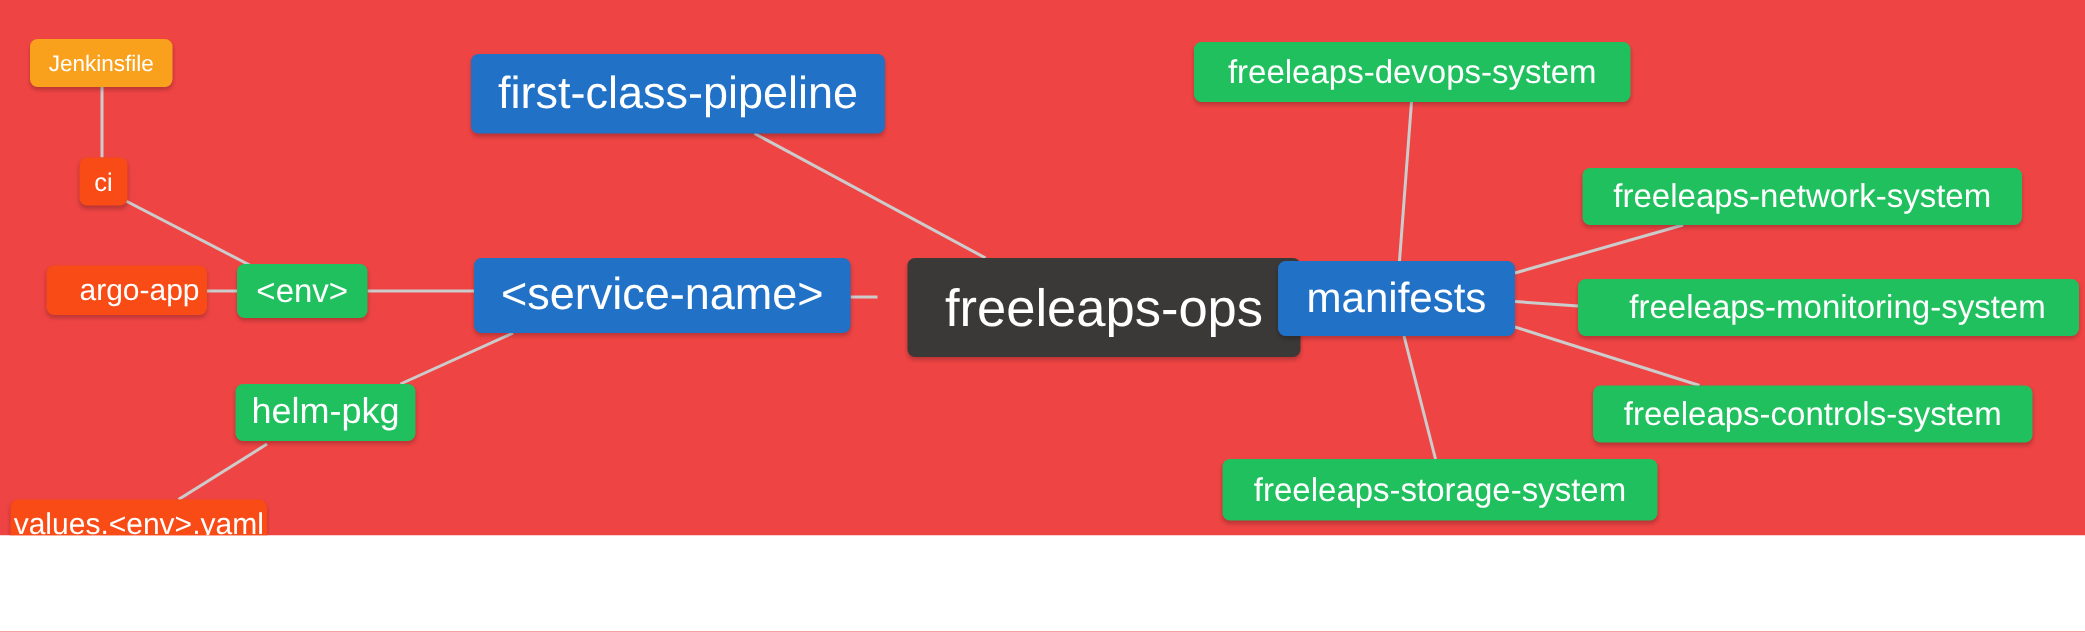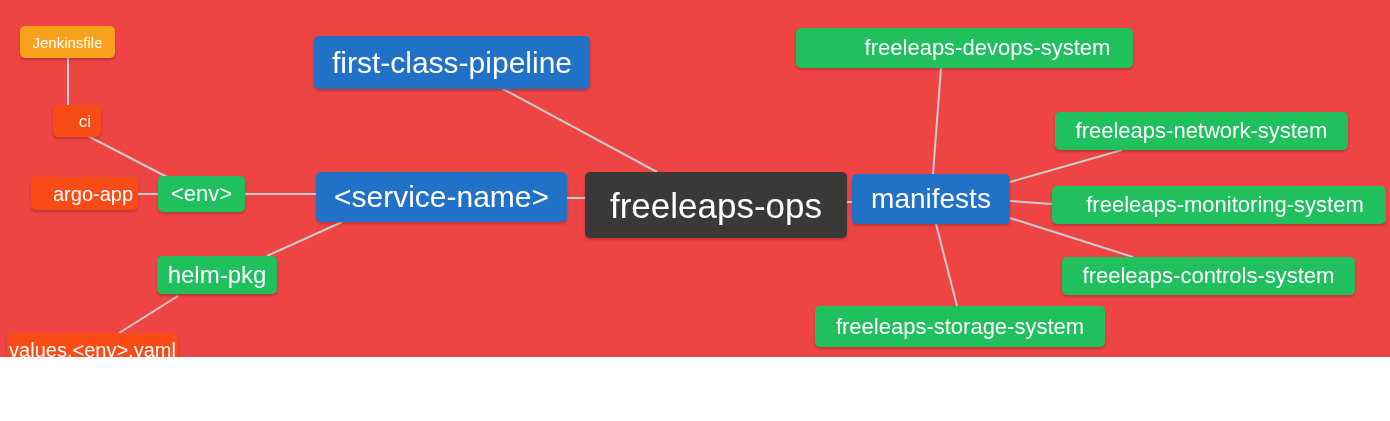--- a/index.html
+++ b/index.html
@@ -21,21 +21,21 @@
     color: #ffffff;
     border-radius: 5px;
     box-shadow: 0 2px 3px rgba(0,0,0,0.22);
     white-space: nowrap;
     cursor: pointer;
     line-height: 1;
     user-select: none;
   }
   
   #n-jenkinsfile { left: 20px;  top: 26px;  width: 95px;  height: 32px; font-size: 15px; }
-  #n-ci         { left: 53px;  top: 105px; width: 32px;  height: 32px; font-size: 17px; padding-left: 16px; }
+  #n-ci         { left: 53px;  top: 105px; width: 32px;  height: 32px; font-size: 17px; }
   #n-argo       { left: 31px;  top: 177px; width: 90px;  height: 33px; font-size: 20px; padding-left: 17px; }
   #n-env        { left: 158px; top: 176px; width: 87px;  height: 36px; font-size: 22px; }
   #n-helm       { left: 157px; top: 256px; width: 120px; height: 38px; font-size: 24px; }
   #n-values     { left: 7px;   top: 333px; width: 171px; height: 34px; font-size: 20px; }
   #n-pipeline   { left: 314px; top: 36px;  width: 276px; height: 53px; font-size: 30px; }
   #n-service    { left: 316px; top: 172px; width: 251px; height: 50px; font-size: 30px; }
   #n-root       { left: 585px; top: 172px; width: 262px; height: 66px; font-size: 35px; }
   #n-manifests  { left: 852px; top: 174px; width: 158px; height: 50px; font-size: 28px; }
   #n-devops     { left: 796px; top: 28px;  width: 291px; height: 40px; font-size: 22px; }
   #n-network    { left: 1055px;top: 112px; width: 293px; height: 38px; font-size: 22px; }
@@ -66,21 +66,21 @@
   </svg>
 
   <div class="node" id="n-jenkinsfile" style="background-color: rgb(249, 161, 29);">Jenkinsfile</div>
   <div class="node" id="n-ci" style="background-color: rgb(249, 75, 22);">ci</div>
   <div class="node" id="n-argo" style="background-color: rgb(249, 75, 22);">argo-app</div>
   <div class="node" id="n-env" style="background-color: rgb(33, 192, 95);">&lt;env&gt;</div>
   <div class="node" id="n-helm" style="background-color: rgb(33, 192, 95);">helm-pkg</div>
   <div class="node" id="n-values" style="background-color: rgb(249, 75, 22);">values.&lt;env&gt;.yaml</div>
   <div class="node" id="n-pipeline" style="background-color: rgb(33, 113, 199);">first-class-pipeline</div>
   <div class="node" id="n-service" style="background-color: rgb(33, 113, 199);">&lt;service-name&gt;</div>
-  <div class="node" id="n-root" style="background-color: rgb(59, 56, 56);">freeleaps-ops</div>
+  <div class="node" id="n-root" style="background-color: rgb(59, 56, 56); margin-left: 20px;">freeleaps-ops</div>
   <div class="node" id="n-manifests" style="background-color: rgb(33, 113, 199);">manifests</div>
-  <div class="node" id="n-devops" style="background-color: rgb(33, 192, 95); padding-left: 46px;">freeleaps-devops-system</div>
+  <div class="node" id="n-devops" style="background-color: rgb(33, 192, 95);">freeleaps-devops-system</div>
   <div class="node" id="n-network" style="background-color: rgb(33, 192, 95);">freeleaps-network-system</div>
   <div class="node" id="n-monitoring" style="background-color: rgb(33, 192, 95); padding-left: 12px;">freeleaps-monitoring-system</div>
   <div class="node" id="n-controls" style="background-color: rgb(33, 192, 95);">freeleaps-controls-system</div>
   <div class="node" id="n-storage" style="background-color: rgb(33, 192, 95);">freeleaps-storage-system</div>
 
 </div>
 
 </body></html>

